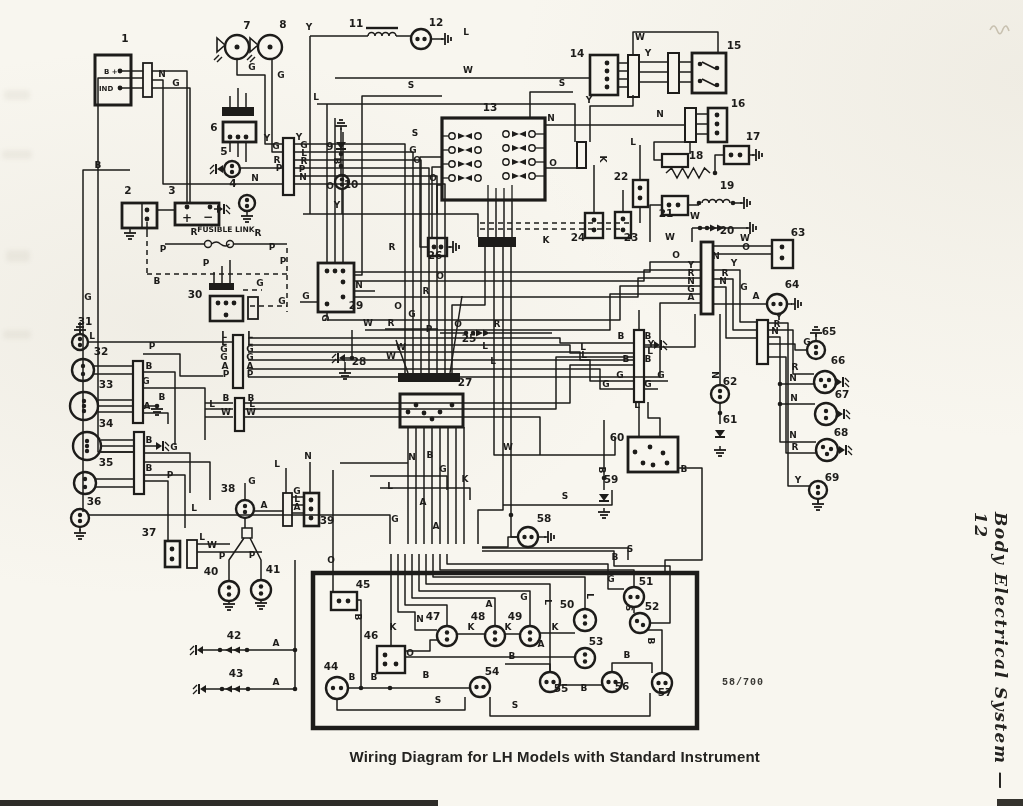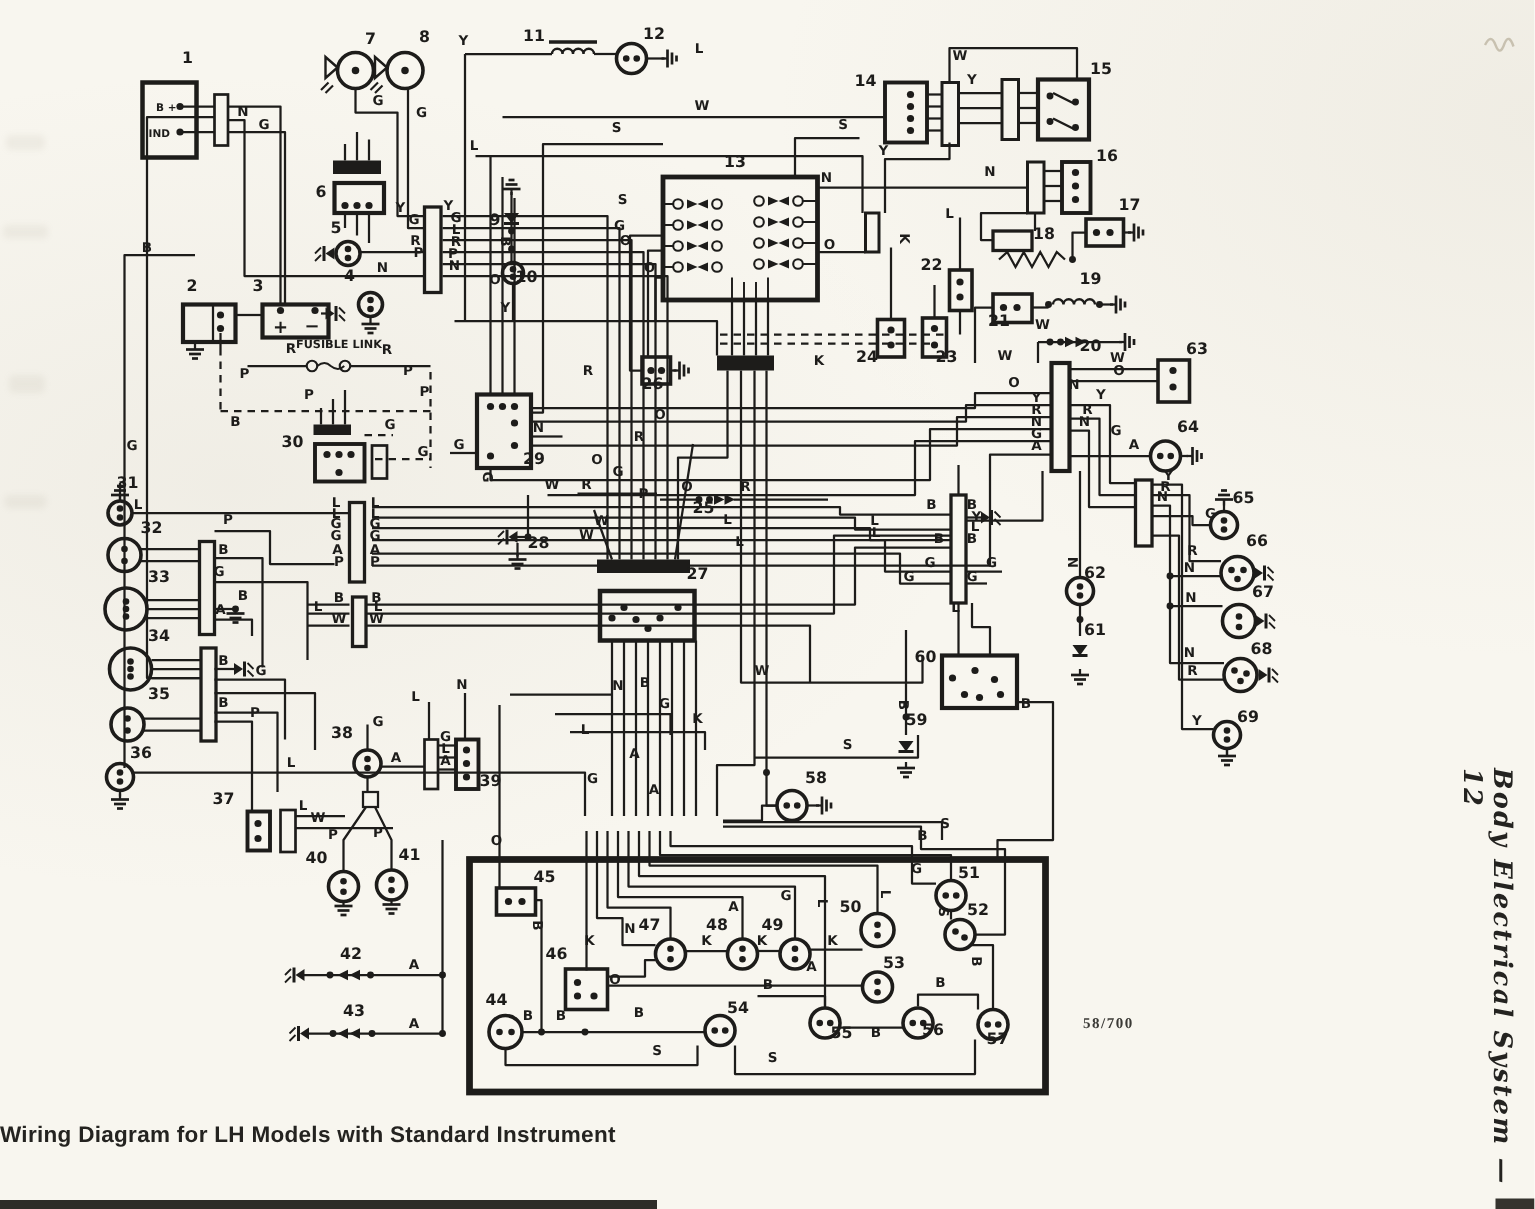--- a/index.html
+++ b/index.html
@@ -3,27 +3,27 @@
 <meta charset="utf-8">
 <style>
   html,body{margin:0;padding:0;}
   body{width:1023px;height:806px;position:relative;overflow:hidden;
        font-family:"Liberation Sans",sans-serif;}
   #paper{position:absolute;inset:0;background:#f8f6ef;}
   #paper:after{content:"";position:absolute;inset:0;
     background:radial-gradient(ellipse at 15% 40%, rgba(190,184,168,.14), transparent 40%),
                radial-gradient(ellipse at 100% 10%, rgba(200,193,175,.18), transparent 35%);}
   svg{position:absolute;left:0;top:0;}
-  .caption{position:absolute;left:0;top:748px;width:760px;text-align:left;
+  .caption{position:absolute;left:0;top:748px;width:760px;text-align:right;
     font-weight:bold;font-size:15px;color:#242320;letter-spacing:.2px;}
   .caption .l2{margin-top:3px;}
   .sidetext{position:absolute;right:12px;top:512px;writing-mode:vertical-rl;
     font-family:"DejaVu Serif",serif;font-style:italic;font-weight:bold;
     font-size:17px;color:#242320;letter-spacing:1.5px;}
-  .partnum{position:absolute;left:722px;top:677px;font-family:Liberation Serif, serif;
+  .partnum{position:absolute;left:722px;top:677px;font-family:Liberation Mono, monospace;
     font-size:10px;font-weight:bold;color:#3a3935;letter-spacing:1px;}
   .edge-bottom-left{position:absolute;left:0;bottom:0;width:438px;height:6px;background:#2e2c28;}
   .edge-bottom-right{position:absolute;right:0;bottom:0;width:26px;height:7px;background:#35332e;}
   .smudge{position:absolute;background:#9a937f;opacity:.10;filter:blur(2px);border-radius:3px;}
 </style>
 </head>
 <body>
 
 <div id="paper"></div>
 <div class="smudge" style="left:4px;top:90px;width:26px;height:10px;"></div>

